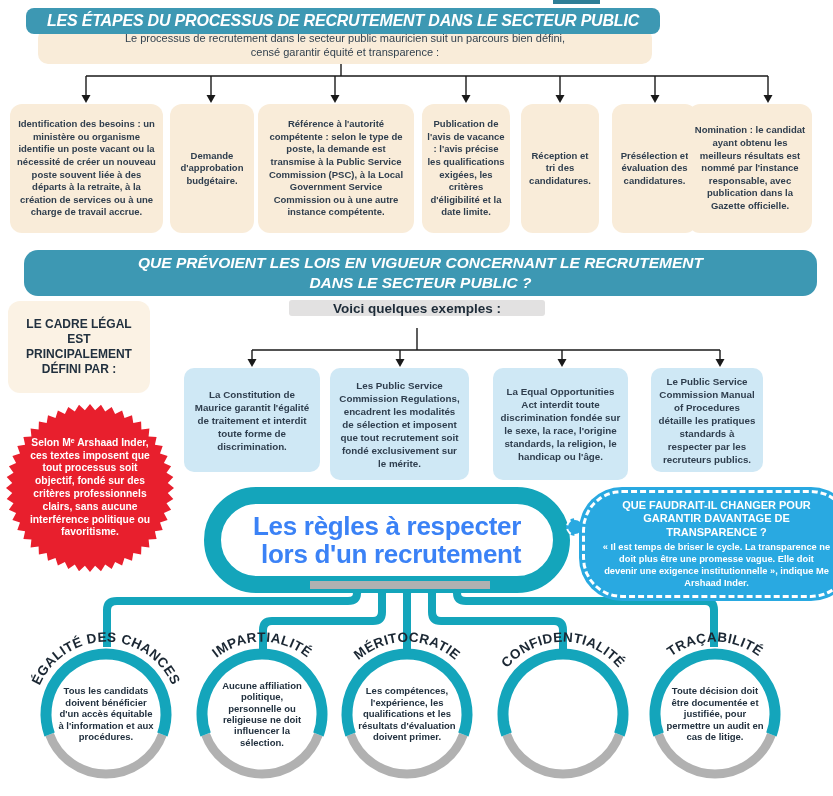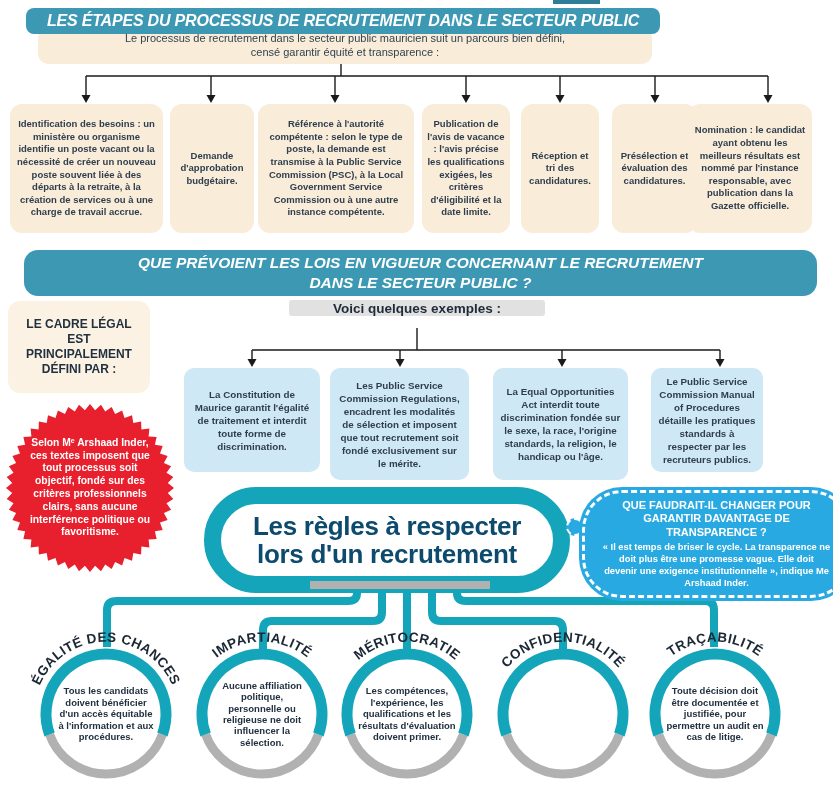--- a/index.html
+++ b/index.html
@@ -28,21 +28,21 @@
   .exemples{left:289px;top:300px;width:256px;height:16px;background:#e2e1e1;border-radius:3px;
             display:flex;align-items:center;justify-content:center;font-size:13.5px;font-weight:bold;color:#1d2b38;}
   .law{top:368px;background:#cfe8f5;border-radius:10px;display:flex;align-items:center;justify-content:center;overflow:hidden;}
   .law div{font-size:9.8px;font-weight:bold;line-height:13px;text-align:center;padding:0 7px;color:#2f3e4e;}
   
   .starburst-text{left:22px;top:424px;width:136px;height:128px;display:flex;align-items:center;justify-content:center;
                   text-align:center;color:#ffffff;font-weight:bold;font-size:10.3px;line-height:12.8px;z-index:2;}
   
   .stadium{left:204px;top:487px;width:332px;height:72px;border:17px solid #14a5bb;border-radius:999px;
            background:#ffffff;display:flex;align-items:center;justify-content:center;z-index:1;}
-  .stadium-title{color:#0c4a6e;font-weight:bold;font-size:26px;line-height:28px;text-align:center;letter-spacing:-0.3px;}
+  .stadium-title{color:#3b82f6;font-weight:bold;font-size:26px;line-height:28px;text-align:right;letter-spacing:-0.3px;}
   .graybar{left:310px;top:581px;width:180px;height:8px;background:#b1b1b1;z-index:2;}
   
   .bubble{left:582px;top:490px;width:243px;height:102px;background:#29a9e1;border:3px dashed #ffffff;
           box-shadow:0 0 0 3px #29a9e1;border-radius:40px;z-index:3;text-align:center;color:#fff;padding:0 10px;
           display:flex;flex-direction:column;align-items:center;justify-content:center;}
   .bubble-title{font-size:11px;font-weight:bold;line-height:13.5px;max-width:215px;}
   .bubble-quote{font-size:9.3px;font-weight:bold;line-height:11.8px;max-width:228px;margin-top:3px;}
   .bubble-tail{left:566px;top:518px;width:14px;height:14px;background:#29a9e1;border-radius:50%;border:2px dashed #fff;z-index:3;}
   
   .principle{top:629px;width:170px;height:170px;z-index:2;}

